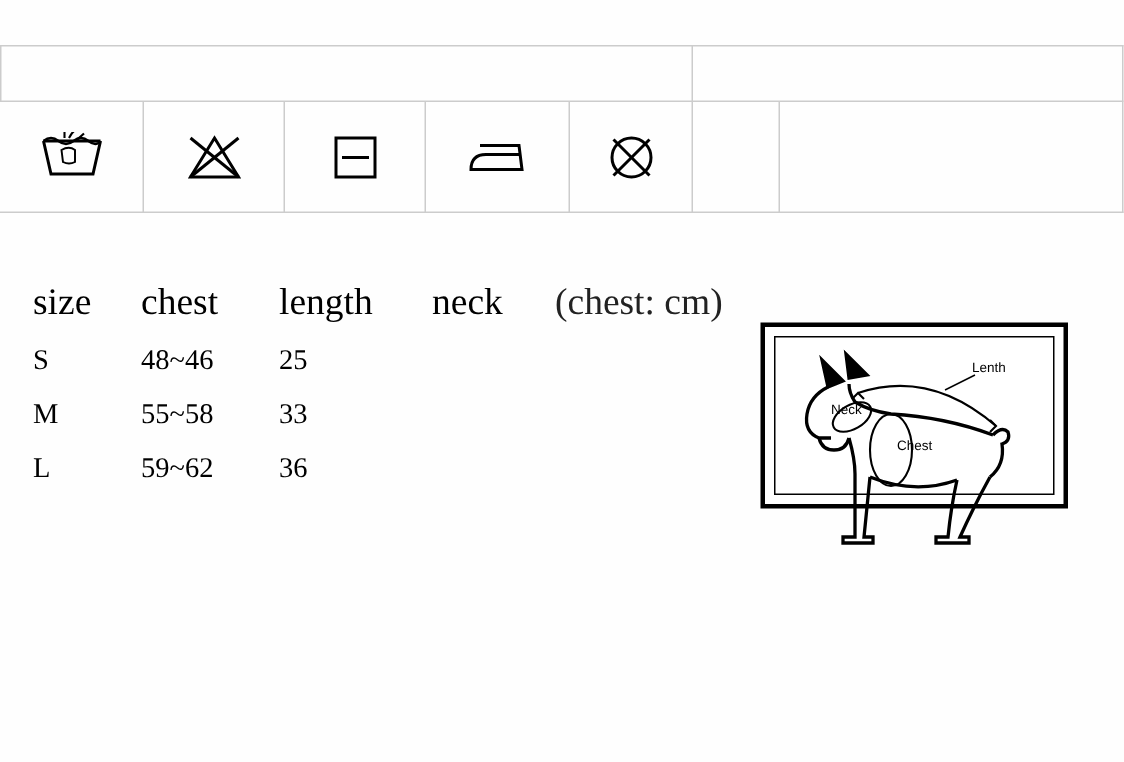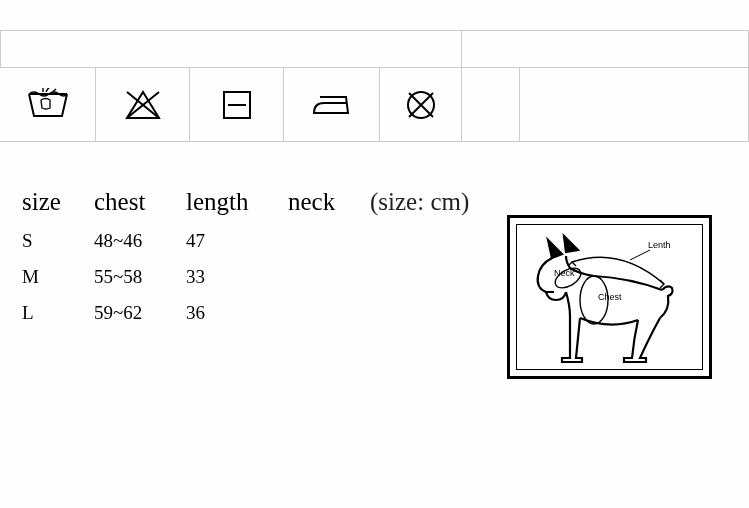--- a/index.html
+++ b/index.html
@@ -66,21 +66,21 @@
     font-family: Arial, Helvetica, sans-serif;
     font-size: 16px;
     color: #222;
   }
 
   .diagram {
     position: absolute;
     top: 215px;
     left: 507px;
     width: 205px;
-    height: 164px;
+    height: 124px;
     border: 3px solid #000;
     background: #fff;
   }
   .diagram-inner {
     position: absolute;
     top: 6px; left: 6px; right: 6px; bottom: 6px;
     border: 1px solid #000;
   }
   .diagram svg {
     position: absolute;
@@ -151,28 +151,28 @@
   <div class="cell" style="left:520px; width:229px;"></div>
 </div>
 
 <table class="sizetable">
   <thead>
     <tr>
       <th class="szcol">size</th>
       <th class="chcol">chest</th>
       <th class="lncol">length</th>
       <th class="nkcol">neck</th>
-      <th class="unit">(size: cm)</th>
+      <th class="unit">(chest: cm)</th>
     </tr>
   </thead>
   <tbody>
     <tr>
       <td>S</td>
       <td>48~46</td>
-      <td>47</td>
+      <td>25</td>
       <td></td>
       <td></td>
     </tr>
     <tr>
       <td>M</td>
       <td>55~58</td>
       <td>33</td>
       <td></td>
       <td></td>
     </tr>

